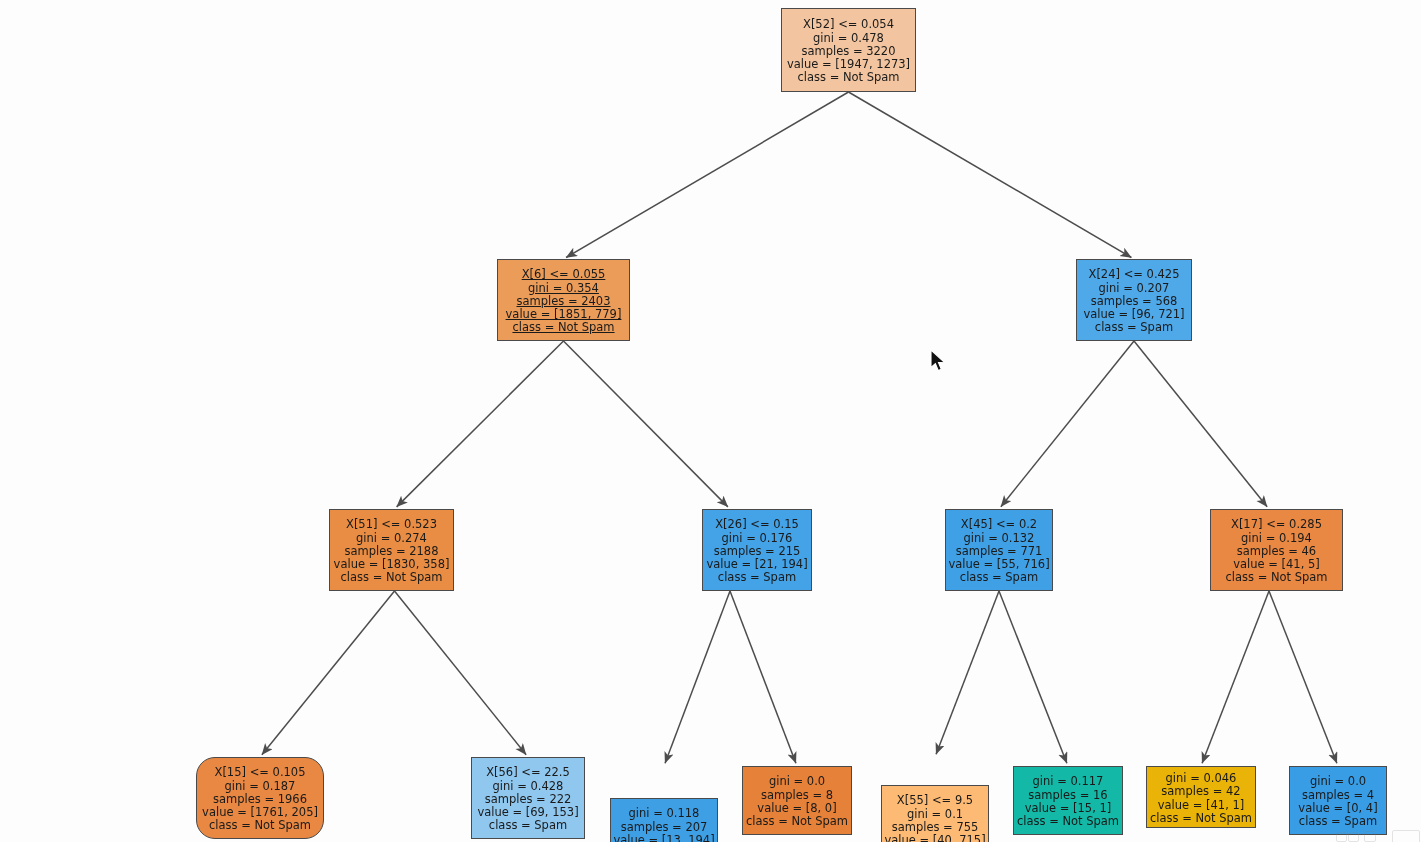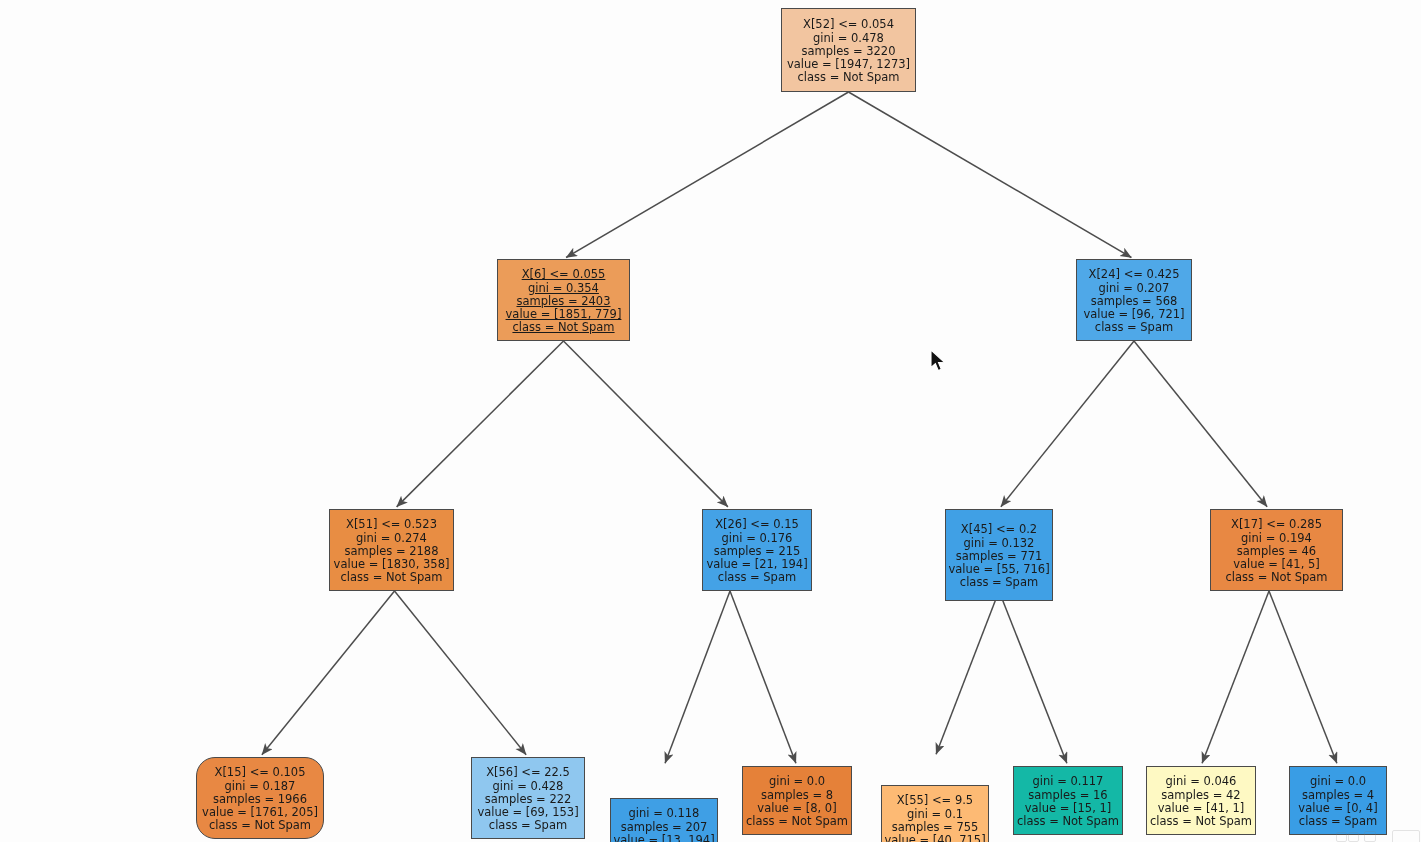--- a/index.html
+++ b/index.html
@@ -115,21 +115,21 @@
         <span class="ln">value = [1830, 358]</span>
         <span class="ln">class = Not Spam</span>
       </div>
       <div class="node" style="left: 675px; top: 509px; width: 110px; height: 82px; background: rgb(68, 162, 230); margin-left: 27px;">
         <span class="ln">X[26] &lt;= 0.15</span>
         <span class="ln">gini = 0.176</span>
         <span class="ln">samples = 215</span>
         <span class="ln">value = [21, 194]</span>
         <span class="ln">class = Spam</span>
       </div>
-      <div class="node" style="left: 945px; top: 509px; width: 108px; height: 92px; background: rgb(64, 160, 229); text-align: center;">
+      <div class="node" style="left: 945px; top: 509px; width: 108px; height: 82px; background: rgb(64, 160, 229); text-align: center;">
         <span class="ln">X[45] &lt;= 0.2</span>
         <span class="ln">gini = 0.132</span>
         <span class="ln">samples = 771</span>
         <span class="ln">value = [55, 716]</span>
         <span class="ln">class = Spam</span>
       </div>
       <div class="node" style="left: 1210px; top: 509px; width: 133px; height: 82px; background: rgb(232, 136, 67);">
         <span class="ln">X[17] &lt;= 0.285</span>
         <span class="ln">gini = 0.194</span>
         <span class="ln">samples = 46</span>
@@ -168,21 +168,21 @@
         <span class="ln">samples = 755</span>
         <span class="ln">value = [40, 715]</span>
         <span class="ln">class = Spam</span>
       </div>
       <div class="node" style="left: 1013px; top: 766px; width: 110px; height: 69px; background: #14b8a6;">
         <span class="ln">gini = 0.117</span>
         <span class="ln">samples = 16</span>
         <span class="ln">value = [15, 1]</span>
         <span class="ln">class = Not Spam</span>
       </div>
-      <div class="node" style="left: 1146px; top: 766px; width: 110px; height: 69px; background: #fef9c3;">
+      <div class="node" style="left: 1146px; top: 766px; width: 110px; height: 62px; background: #eab308;">
         <span class="ln">gini = 0.046</span>
         <span class="ln">samples = 42</span>
         <span class="ln">value = [41, 1]</span>
         <span class="ln">class = Not Spam</span>
       </div>
       <div class="node" style="left: 1289px; top: 766px; width: 98px; height: 69px; background: rgb(57, 157, 229);">
         <span class="ln">gini = 0.0</span>
         <span class="ln">samples = 4</span>
         <span class="ln">value = [0, 4]</span>
         <span class="ln">class = Spam</span>

